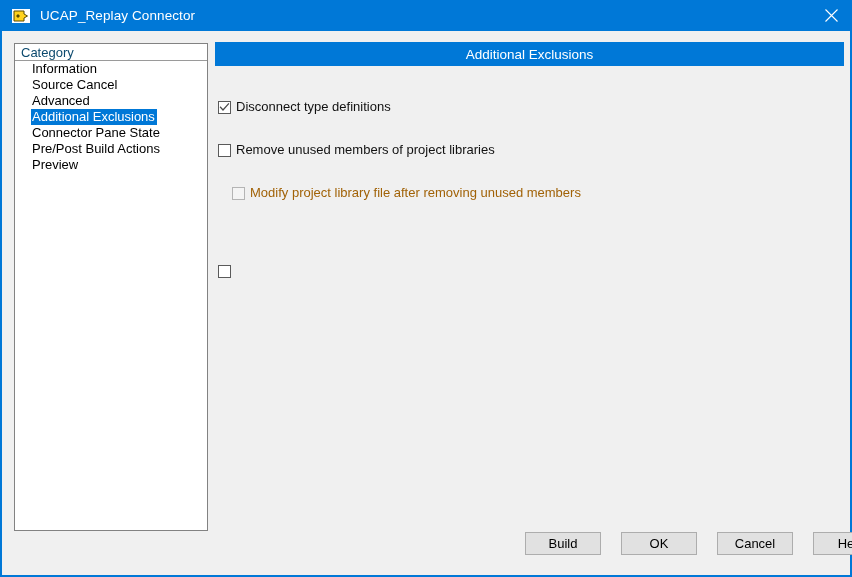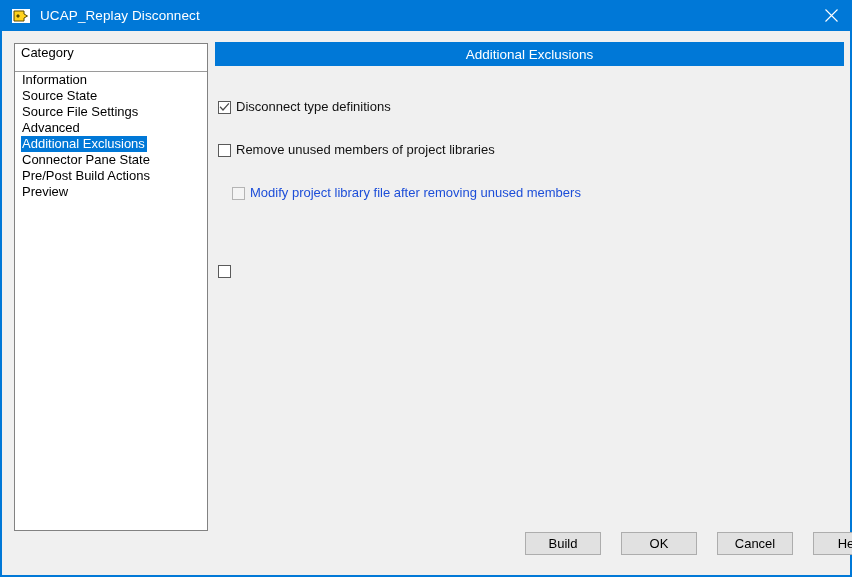--- a/index.html
+++ b/index.html
@@ -70,33 +70,33 @@
     left: 12px;
     top: 43px;
     width: 194px;
     height: 488px;
     box-sizing: border-box;
     background: #ffffff;
     border: 1px solid #828282;
     overflow: hidden;
   }
   .category-header {
-    height: 28px;
+    height: 17px;
     line-height: 17px;
     padding-left: 6px;
     font-size: 13px;
-    color: #000000;
+    color: #0c4a6e;
     border-bottom: 1px solid #9a9a9a;
     background: #ffffff;
     box-sizing: border-box;
   }
   .cat-item {
     height: 16px;
     line-height: 16px;
-    padding-left: 6px;
+    padding-left: 16px;
     font-size: 13px;
     color: #000000;
     white-space: nowrap;
   }
   .cat-item .lbl {
     display: inline-block;
     padding: 0 2px 0 1px;
   }
   .cat-item.selected .lbl {
     background: #0078d7;
@@ -152,21 +152,21 @@
     position: absolute;
     left: 0; top: 0;
     display: block;
   }
   .opt-label {
     font-size: 13px;
     color: #111111;
     line-height: 18px;
     white-space: nowrap;
   }
-  .opt-label.disabled { color: #1d4ed8; }
+  .opt-label.disabled { color: #a16207; }
 
   
   .buttons {
     position: absolute;
     left: 523px;
     top: 532px;
     display: flex;
     gap: 20px;
   }
   .btn {
@@ -191,35 +191,34 @@
 
   <div class="titlebar">
     <div class="title-icon">
       <svg width="20" height="20" viewBox="0 0 20 20">
         <rect x="1" y="3" width="18" height="14" fill="#ffffff"></rect>
         <path d="M3 5 L13 5 L13 8 L16.5 10 L13 12 L13 15 L3 15 Z" fill="#ffd21e" stroke="#5a4a00" stroke-width="1" stroke-linejoin="round"></path>
         <rect x="5.5" y="9" width="3" height="2" fill="#5a4a00"></rect>
         <rect x="6.5" y="8" width="1" height="4" fill="#5a4a00"></rect>
       </svg>
     </div>
-    <div class="title-text">UCAP_Replay Disconnect</div>
+    <div class="title-text">UCAP_Replay Connector</div>
     <div class="titlebar-spacer"></div>
     <div class="close-btn">
       <svg width="13" height="13" viewBox="0 0 13 13">
         <path d="M0.5 0.5 L12.5 12.5 M12.5 0.5 L0.5 12.5" stroke="#ffffff" stroke-width="1.1" fill="none"></path>
       </svg>
     </div>
   </div>
 
   <div class="category-list">
     <div class="category-header">Category</div>
     <div id="cat-items">
         <div class="cat-item"><span class="lbl">Information</span></div>
-        <div class="cat-item"><span class="lbl">Source State</span></div>
-        <div class="cat-item"><span class="lbl">Source File Settings</span></div>
+        <div class="cat-item"><span class="lbl">Source Cancel</span></div>
         <div class="cat-item"><span class="lbl">Advanced</span></div>
         <div class="cat-item selected"><span class="lbl">Additional Exclusions</span></div>
         <div class="cat-item"><span class="lbl">Connector Pane State</span></div>
         <div class="cat-item"><span class="lbl">Pre/Post Build Actions</span></div>
         <div class="cat-item"><span class="lbl">Preview</span></div>
       </div>
   </div>
 
   <div class="banner">
     <span>Additional Exclusions</span>

